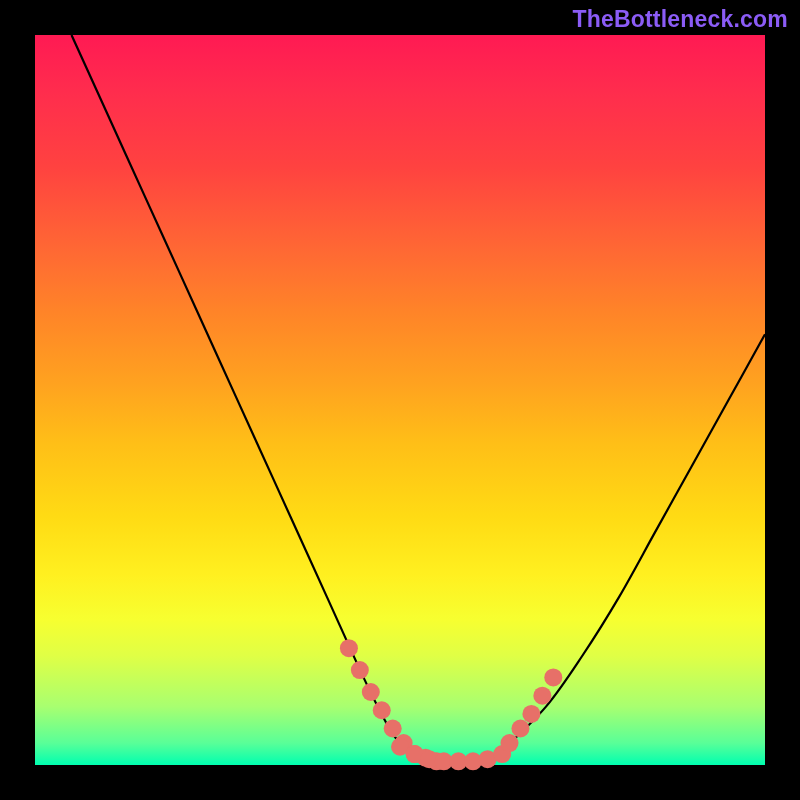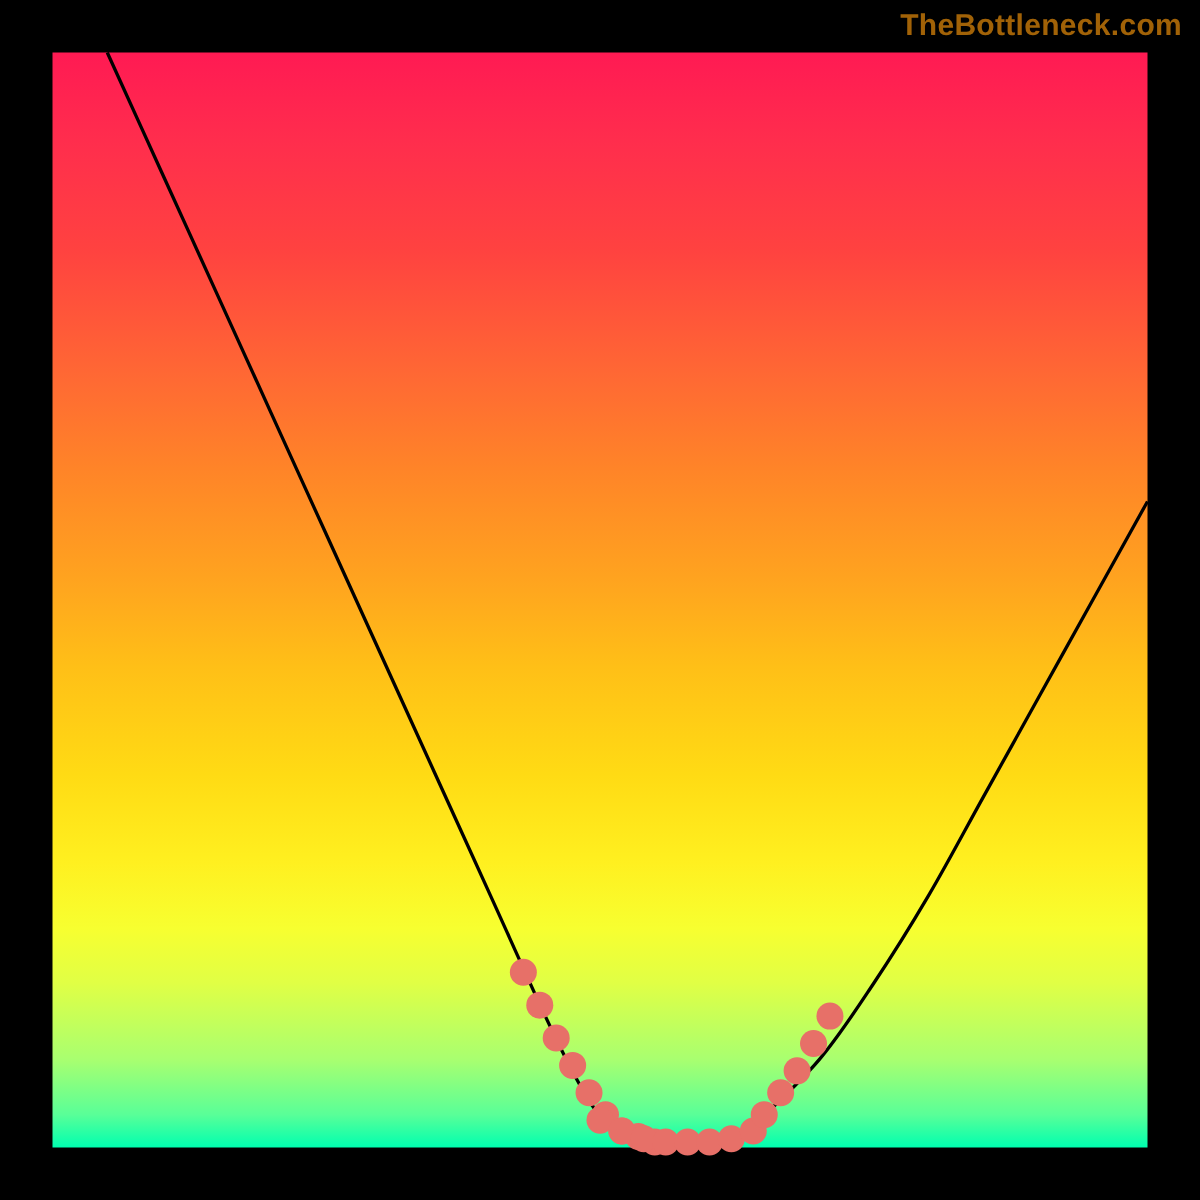--- a/index.html
+++ b/index.html
@@ -31,22 +31,22 @@
       #e0ff45 85%,
       #a8ff70 92%,
       #59ff98 97%,
       #00ffb0 100%
     );
   }
   .watermark {
     position: absolute;
     top: 6px;
     right: 12px;
-    color: #a16207;
-    font-size: 20px;
+    color: #8b5cf6;
+    font-size: 23px;
     font-weight: 600;
     letter-spacing: 0.2px;
     user-select: none;
   }
   svg.curve {
     position: absolute;
     left: 0;
     top: 0;
     width: 730px;
     height: 730px;

